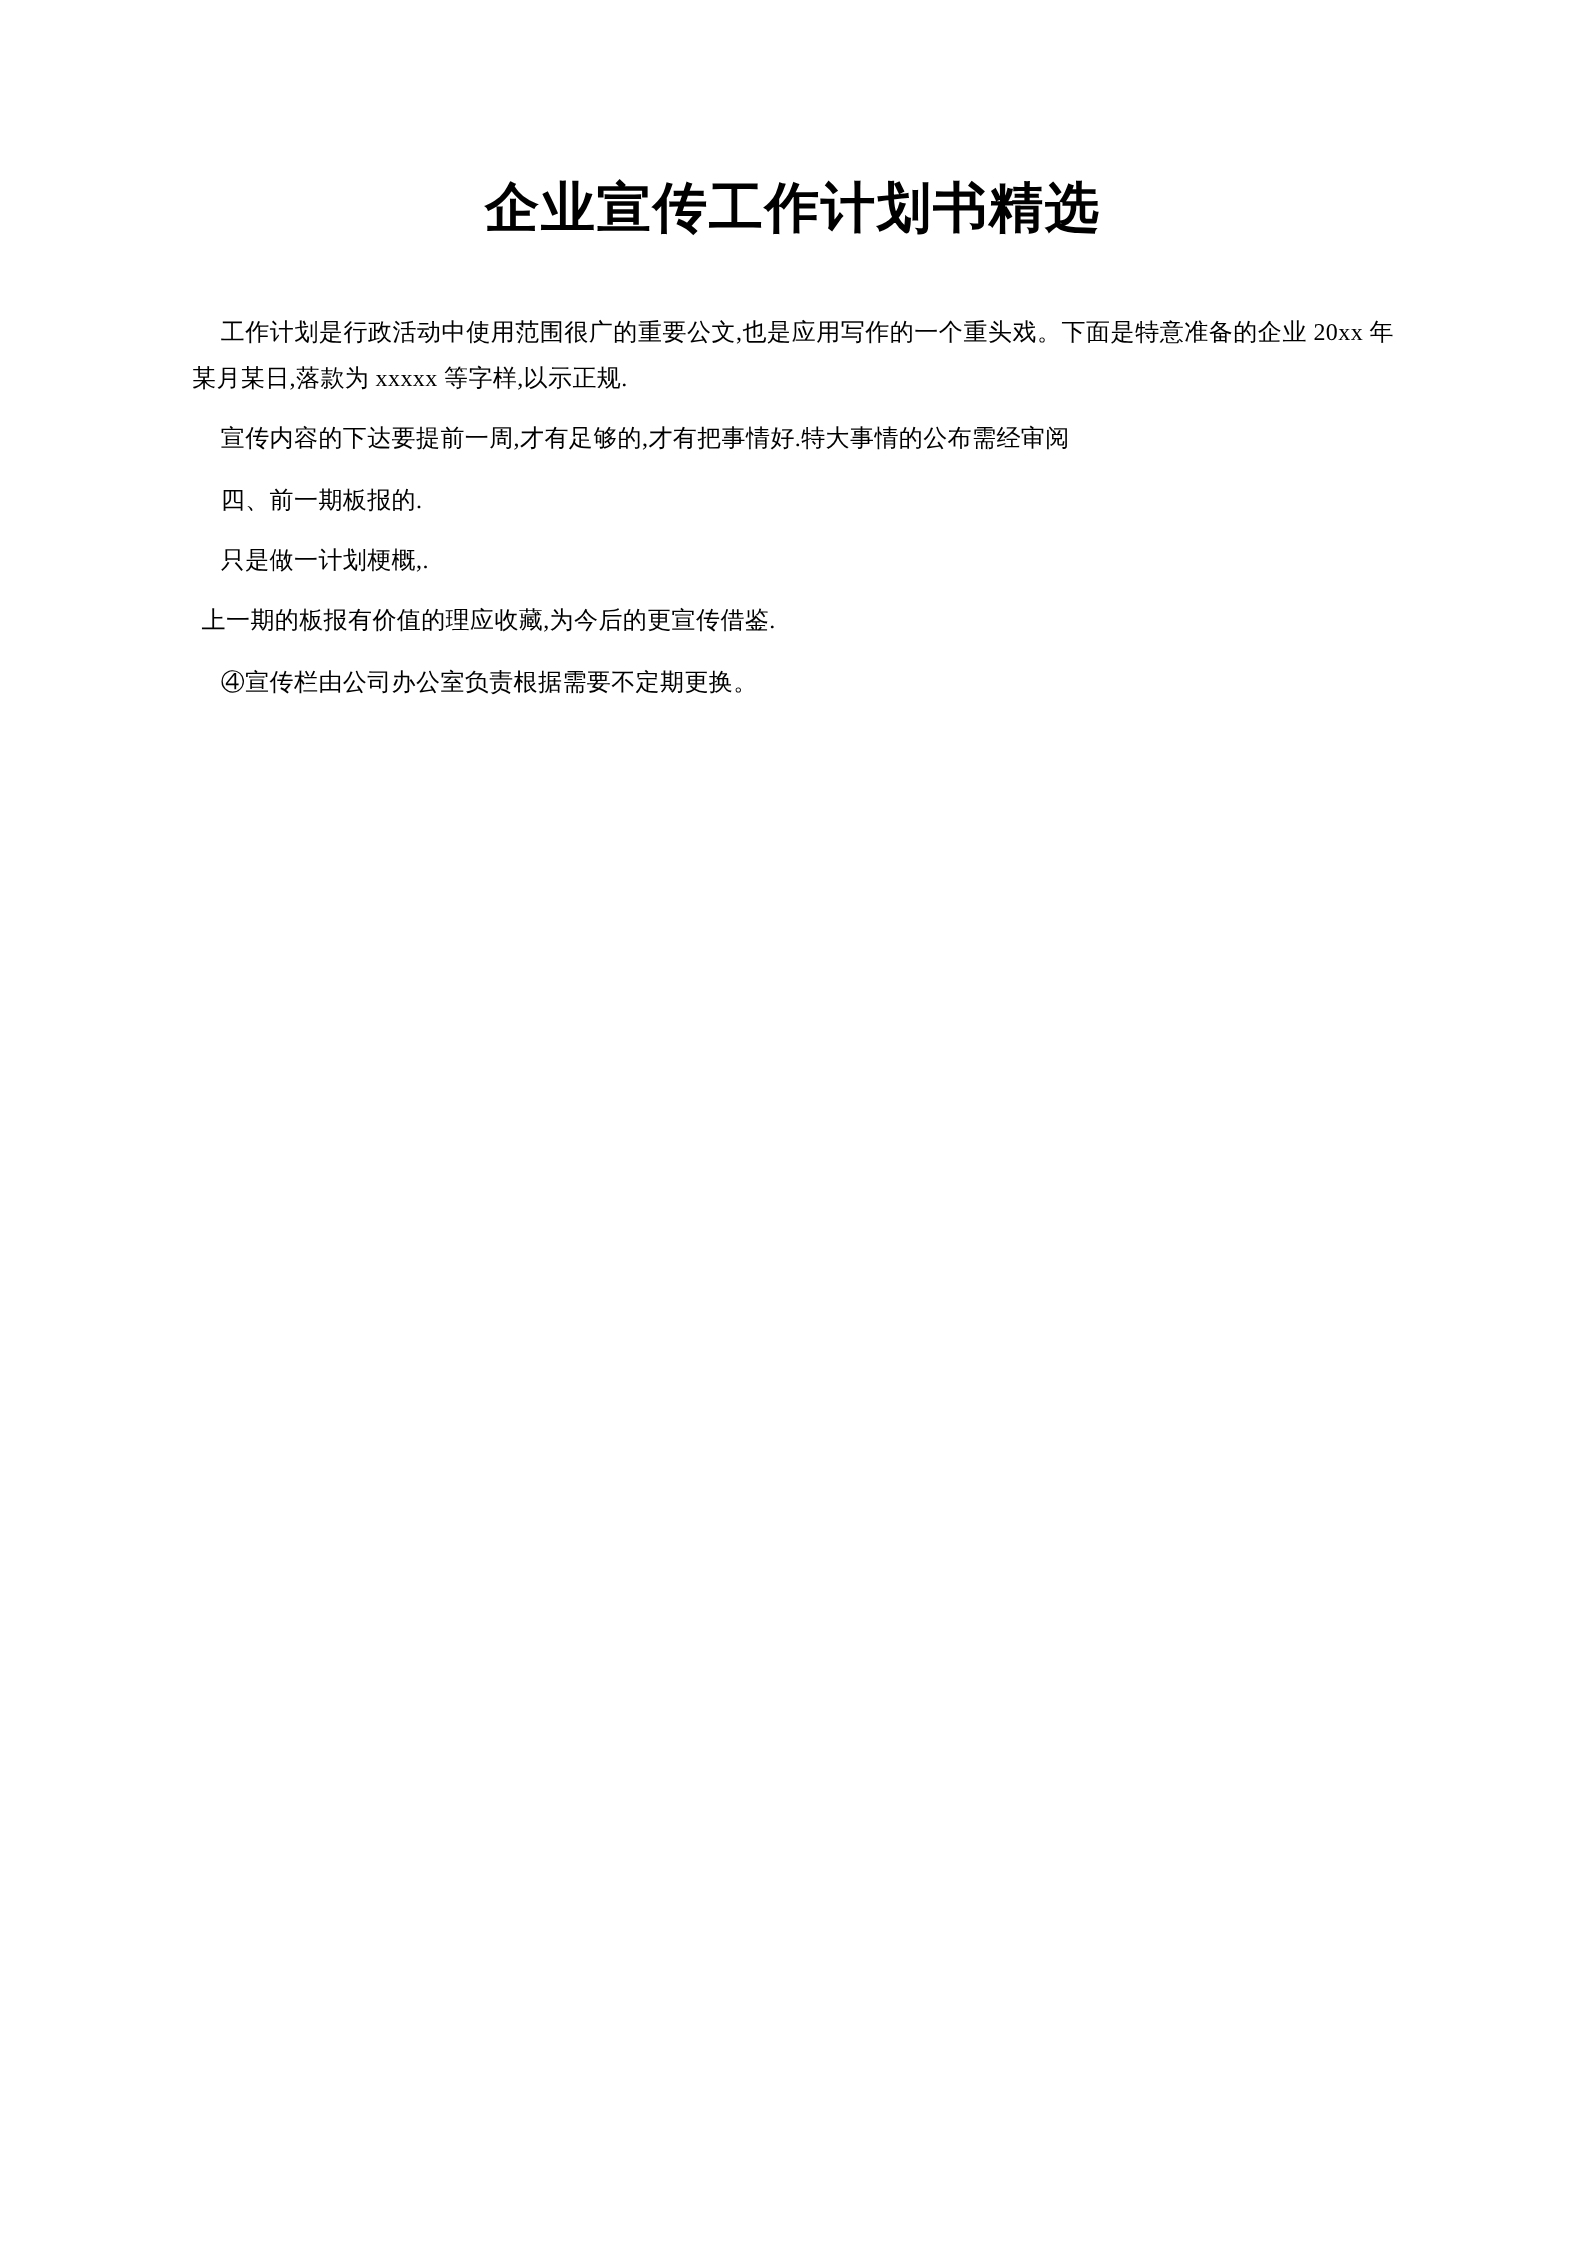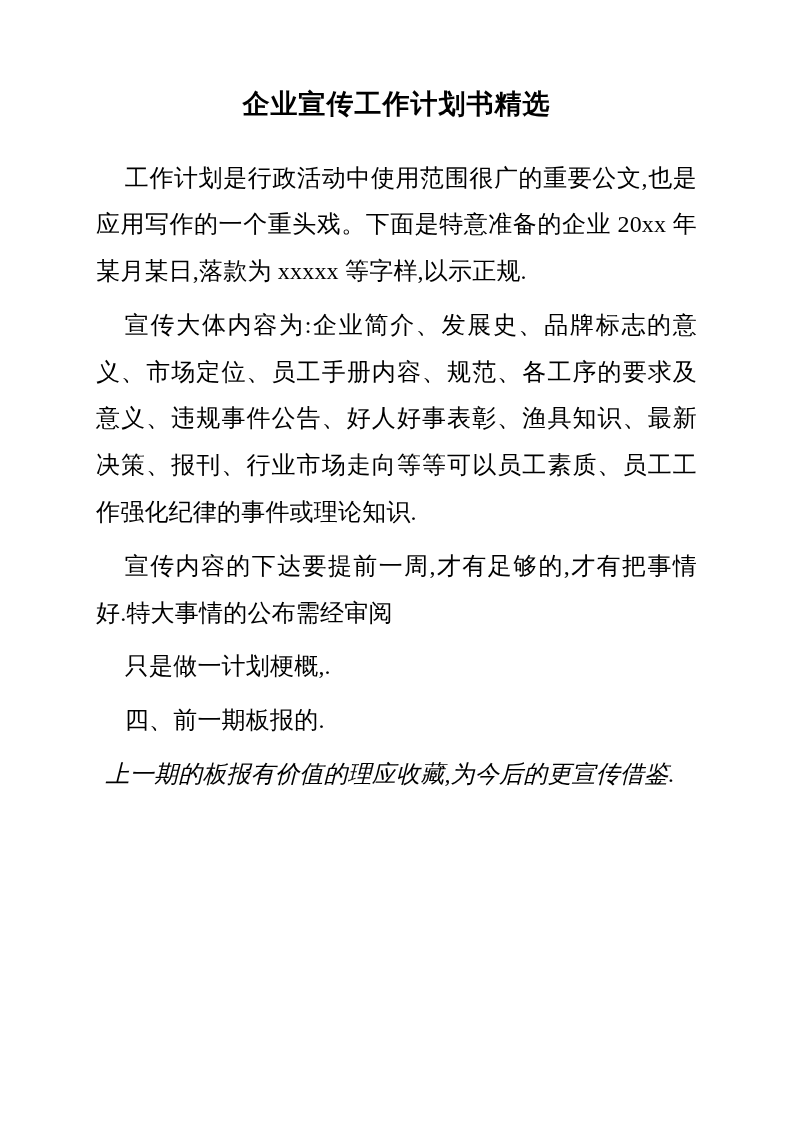--- a/index.html
+++ b/index.html
@@ -25,41 +25,40 @@
   .doc-title {
     font-size: 27px;
     font-weight: bold;
     text-align: center;
     letter-spacing: 1px;
     margin: 0 0 30px 0;
     line-height: 1.5;
     font-family: "Liberation Serif", "DejaVu Serif", serif;
   }
   .body-block {
-    font-size: 24px;
+    font-size: 12px;
     line-height: 1.95;
     text-align: justify;
     text-justify: inter-ideograph;
     margin: 0 0 7px 0;
     text-indent: 1.2em;
     letter-spacing: 0.2px;
     word-break: break-all;
   }
   .body-block.no-indent {
     text-indent: 0.4em;
-    font-style: italic;
   }
 </style>
 </head>
 <body>
 
 <div class="page">
 
   <h1 class="doc-title">企业宣传工作计划书精选</h1>
 
   <p class="body-block">工作计划是行政活动中使用范围很广的重要公文,也是应用写作的一个重头戏。下面是特意准备的企业 20xx 年某月某日,落款为 xxxxx 等字样,以示正规.</p>
-  <p class="body-block">宣传大体内容为:企业简介、发展史、品牌标志的意义、市场定位、员工手册内容、规范、各工序的要求及意义、违规事件公告、好人好事表彰、渔具知识、最新决策、报刊、行业市场走向等等可以员工素质、员工工作强化纪律的事件或理论知识.</p>
   <p class="body-block">宣传内容的下达要提前一周,才有足够的,才有把事情好.特大事情的公布需经审阅</p>
+  <p class="body-block">四、前一期板报的.</p>
   <p class="body-block">只是做一计划梗概,.</p>
-  <p class="body-block">四、前一期板报的.</p>
   <p class="body-block no-indent">上一期的板报有价值的理应收藏,为今后的更宣传借鉴.</p>
+  <p class="body-block">④宣传栏由公司办公室负责根据需要不定期更换。</p>
 
 </div>
 
 </body></html>

